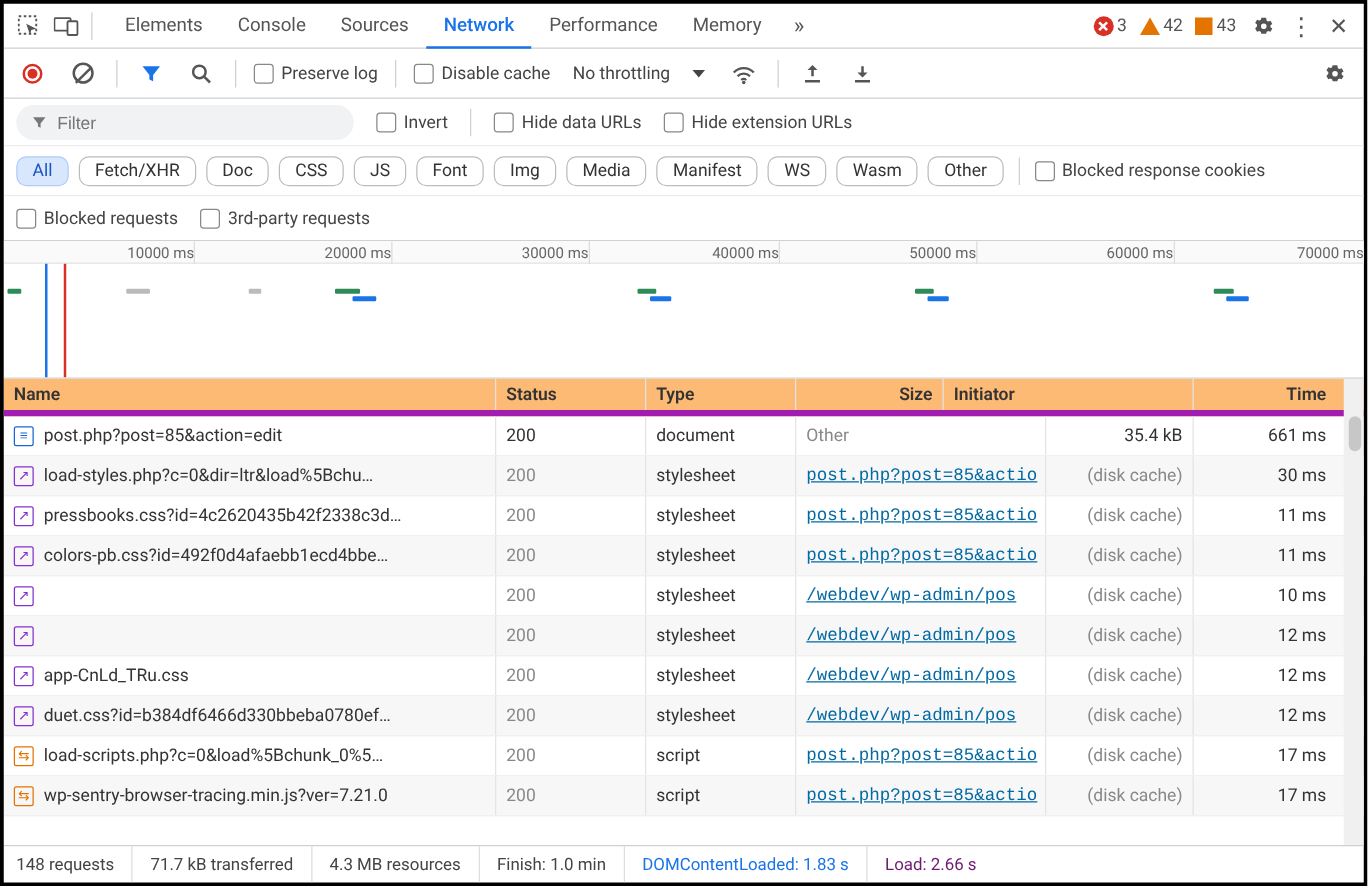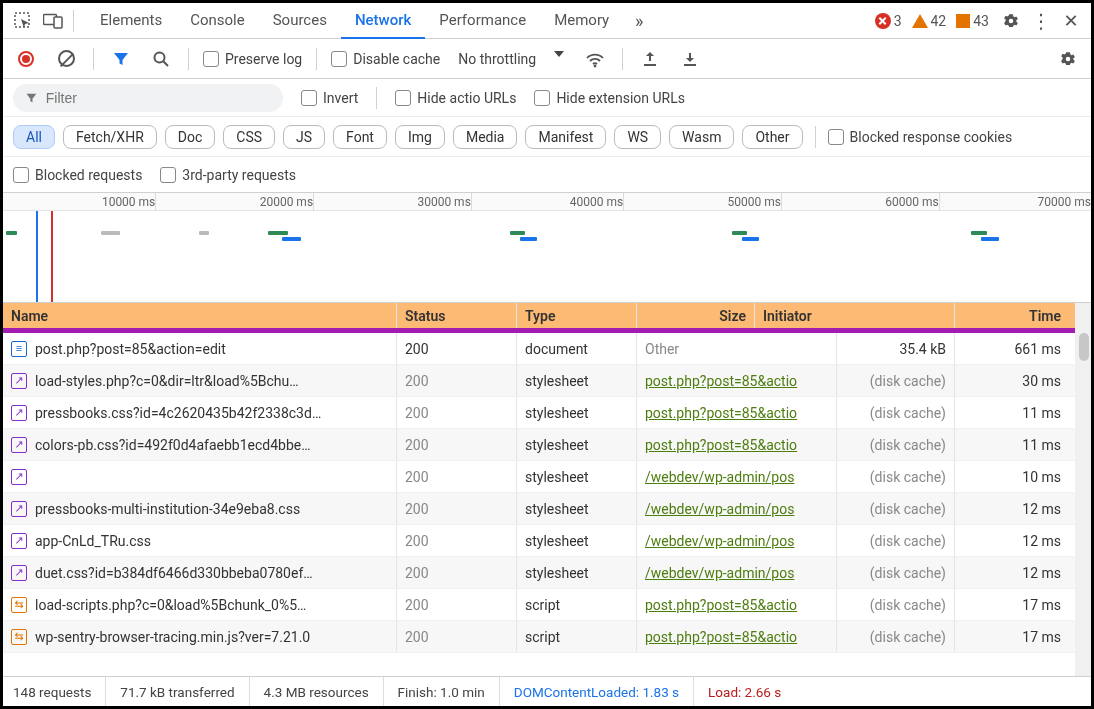--- a/index.html
+++ b/index.html
@@ -27,21 +27,21 @@
   .toolbar .sep { width:1px; height:22px; background:#d0d0d0; }
   .iconbtn { width:26px; height:26px; display:inline-flex; align-items:center; justify-content:center; cursor:pointer; color:#555; }
   .ico-record { width:16px; height:16px; border:2px solid #d93025; border-radius:50%; display:inline-block; position:relative; }
   .ico-record::after { content:""; position:absolute; inset:2px; background:#d93025; border-radius:50%; }
   .ico-clear { width:17px; height:17px; border:2px solid #555; border-radius:50%; display:inline-block; position:relative; }
   .ico-clear::after { content:""; position:absolute; width:18px; height:2px; background:#555; left:-2px; top:6.5px; transform:rotate(-45deg); }
   .ico-funnel { color:#1a73e8; font-size:18px; }
   .ico-search { font-size:18px; }
   .checkbox { width:16px; height:16px; border:1.5px solid #888; border-radius:3px; display:inline-block; }
   .checklabel { display:inline-flex; align-items:center; gap:6px; color:#444; cursor:pointer; }
-  .select { display:inline-flex; align-items:flex-start; gap:10px; color:#444; cursor:pointer; padding:0 4px; }
+  .select { display:inline-flex; align-items:center; gap:10px; color:#444; cursor:pointer; padding:0 4px; }
   .caret-down { width:0; height:0; border-left:5px solid transparent; border-right:5px solid transparent; border-top:6px solid #444; display:inline-block; margin-left:8px; }
   .ico-net { font-size:18px; }
   .ico-upload, .ico-download { font-size:18px; }
   .toolbar .spacer { flex:1; }
 
   
   .filterrow { display:flex; align-items:center; height:38px; border-bottom:1px solid #ececec; padding:0 10px; gap:18px; }
   .filterbox { display:flex; align-items:center; gap:8px; background:#f1f2f3; border-radius:18px; padding:4px 12px; width:270px; height:28px; color:#666; }
   .filterbox input { border:none; background:transparent; outline:none; font-size:14px; width:100%; color:#444; }
 
@@ -74,34 +74,34 @@
   .col-status { width:120px; flex:0 0 120px; }
   .col-type { width:120px; flex:0 0 120px; }
   .col-initiator { width:200px; flex:0 0 200px; }
   .col-size { width:118px; flex:0 0 118px; justify-content:flex-end; text-align:right; }
   .col-time { width:114px; flex:0 0 114px; justify-content:flex-end; text-align:right; border-right:none; }
   .tbody { flex:1; overflow-y:auto; }
   .tr { display:flex; height:32px; border-bottom:1px solid #f0f0f0; }
   .tr:nth-child(even) { background:#f7f7f8; }
   .td { color:#333; }
   .td.dim { color:#888; }
-  .td a { color:#4d7c0f; text-decoration:underline; cursor:pointer; }
+  .td a { color:#0369a1; text-decoration:underline; cursor:pointer;font-family:Liberation Mono, monospace; }
   .fileico { width:16px; height:16px; margin-right:8px; flex-shrink:0; border-radius:2px; display:inline-flex; align-items:center; justify-content:center; font-size:11px; }
   .fileico.doc { border:1.5px solid #1967d2; color:#1967d2; }
   .fileico.css { border:1.5px solid #8430ce; color:#8430ce; }
   .fileico.js  { border:1.5px solid #e37400; color:#e37400; }
   .scrollbar-stub { width:16px; background:#f0f0f0; position:absolute; right:0; top:0; bottom:0; }
   .scrollbar-thumb { position:absolute; right:2px; width:10px; background:#c7c7c7; border-radius:5px; }
 
   
   .statusbar { height:30px; border-top:1px solid #d0d0d0; display:flex; align-items:center; padding:0 10px; gap:0; font-size:13.5px; color:#444; }
   .statusbar .seg { padding:0 14px; border-right:1px solid #ddd; height:100%; display:flex; align-items:center; }
   .statusbar .seg:first-child { padding-left:0; }
   .statusbar .seg.blue { color:#1a73e8; }
-  .statusbar .seg.red { color:#b91c1c; border-right:none; }
+  .statusbar .seg.red { color:#701a75; border-right:none; }
 
   svg { display:block; }
 </style>
 </head>
 <body>
 
 <div class="window">
 
   <div class="tabbar">
     <span class="iconbtn">
@@ -217,21 +217,21 @@
         </svg>
       <input placeholder="Filter" style="">
     </div>
     <label class="checklabel">
         <span class="checkbox"></span>
         <span>Invert</span>
       </label>
     <span class="sep" style="width:1px;height:22px;background:#d0d0d0"></span>
     <label class="checklabel">
         <span class="checkbox"></span>
-        <span>Hide actio URLs</span>
+        <span>Hide data URLs</span>
       </label>
     <label class="checklabel">
         <span class="checkbox"></span>
         <span>Hide extension URLs</span>
       </label>
   </div>
 
   <div class="chiprow" id="chiprow">
 
   <div class="chip active">All</div>
@@ -375,21 +375,20 @@
           <div class="td col-type">stylesheet</div>
           <div class="td col-initiator">
             <a>/webdev/wp-admin/pos</a>
           </div>
           <div class="td col-size dim">(disk cache)</div>
           <div class="td col-time">10 ms</div>
         </div>
         <div class="tr">
           <div class="td col-name">
             <span class="fileico css">↗</span>
-            <span>pressbooks-multi-institution-34e9eba8.css</span>
           </div>
           <div class="td col-status dim">
             <span style="color:#888">200</span>
           </div>
           <div class="td col-type">stylesheet</div>
           <div class="td col-initiator">
             <a>/webdev/wp-admin/pos</a>
           </div>
           <div class="td col-size dim">(disk cache)</div>
           <div class="td col-time">12 ms</div>

